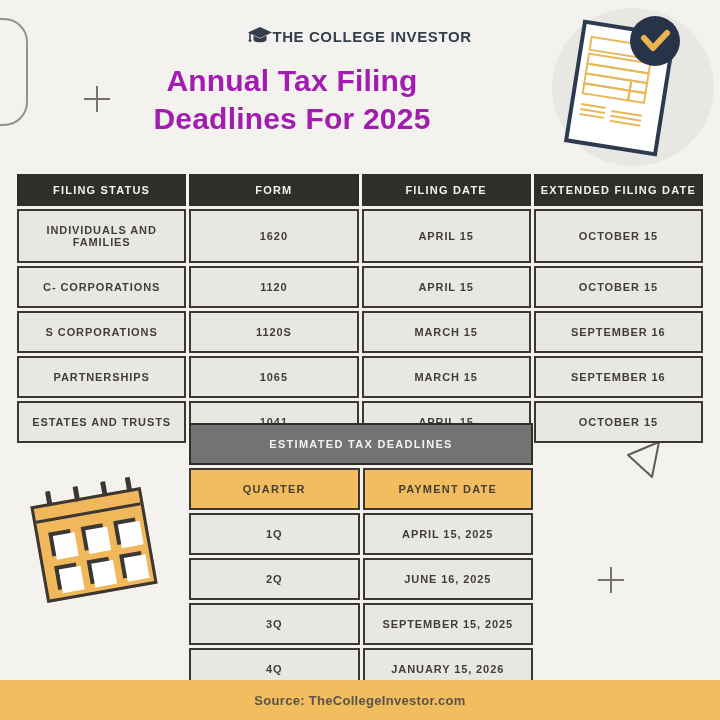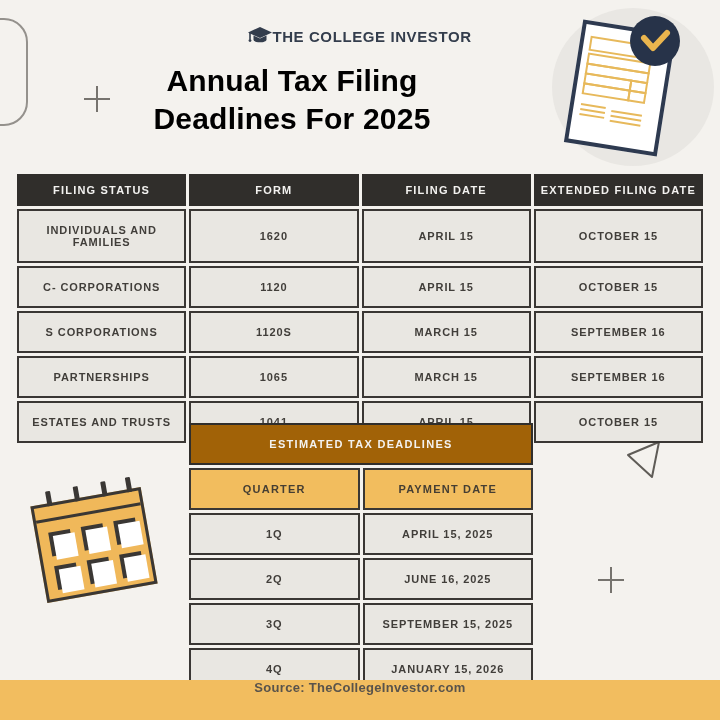--- a/index.html
+++ b/index.html
@@ -26,21 +26,21 @@
   
   .brand {
     position:absolute; left:0; top:27px; width:720px;
     display:flex; align-items:center; justify-content:center; 
   }
   .brand-text {
     font-size:15px; font-weight:800; letter-spacing:.6px; color:#333d4c;
   }
   .title {
     position:absolute; left:0; top:62px; width:584px; text-align:center;
-    font-size:30px; line-height:38px; font-weight:700; color:#000000;
+    font-size:30px; line-height:38px; font-weight:700; color:#a21caf;
     letter-spacing:.2px;
   }
 
   
   .illus-doc-bg {
     position:absolute; left:552px; top:8px; width:162px; height:158px;
     border-radius:50%; background:#e9e7e3;
   }
   .illus-doc {
     position:absolute; left:573px; top:26px; width:94px; height:124px;
@@ -60,21 +60,21 @@
     font-size:11px; font-weight:bold; letter-spacing:1.2px;
     height:32px; text-align:center;
   }
   .filing-table td, .est-table td {
     background:#e9e7e2; border:2px solid #3a3734; color:#413e3a;
     font-size:11px; font-weight:bold; letter-spacing:.9px;
     height:32px; text-align:center; padding:13px;
   }
   .est-table { position:absolute; left:186px; top:420px; width:350px; }
   .est-table .tbl-title td {
-    background:#a16207; border:2px solid #302e2b; color:#f3f2f0;
+    background:#737373; border:2px solid #302e2b; color:#f3f2f0;
     letter-spacing:1.3px; height:33px;
   }
   .est-table .tbl-colhead td {
     background:#f2bd5e; color:#453e33; letter-spacing:1.2px; height:33px;
   }
 
   
   .illus-calendar {
     position:absolute; left:38px; top:496px; width:112px; height:98px;
     background:#f0b85a; border:3px solid #3a3734; transform:rotate(-10deg);
@@ -84,21 +84,21 @@
   .cal-grid {
     position:absolute; left:10px; top:26px; width:92px; height:62px;
     display:grid; grid-template-columns:repeat(3,1fr); grid-template-rows:repeat(2,1fr);
     column-gap:11px; row-gap:10px; padding-left:4px; padding-top:4px;
   }
   .cal-cell { background:#ffffff; box-shadow:-4px -4px 0 0 #3a3734; }
 
   
   .footer {
     position:absolute; left:0; bottom:0; width:720px; height:40px;
-    background:#f2bd5f; display:flex; align-items:flex-start; justify-content:center;
+    background:#f2bd5f; display:flex; align-items:center; justify-content:center;
     font-size:13px; font-weight:600; letter-spacing:.3px; color:#59534b;
   }
 </style>
 </head>
 <body>
 
 <div class="canvas">
 
   <div class="deco-rounded-rect"></div>
   <div class="deco-plus left"></div>

